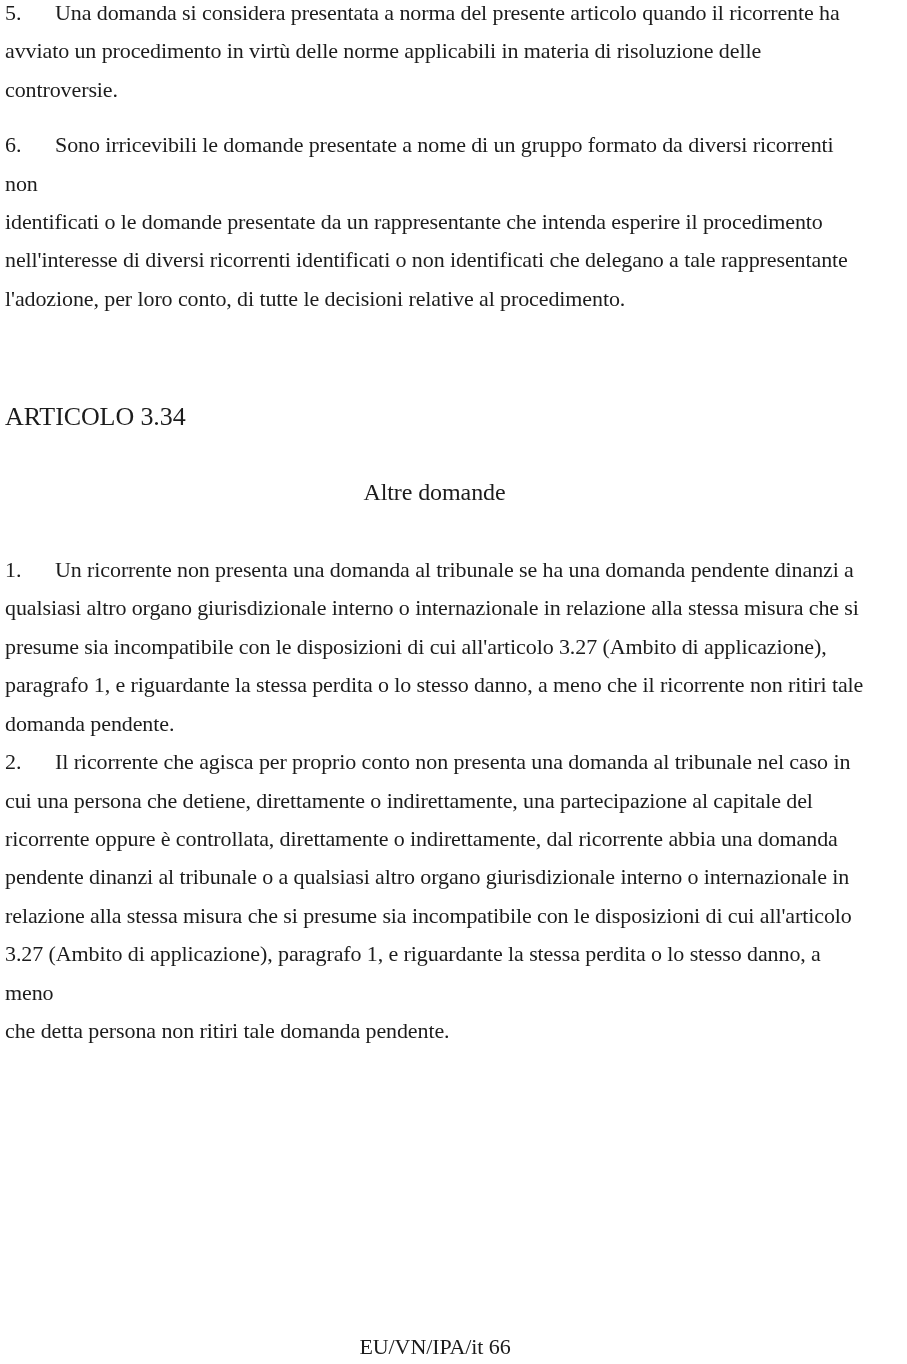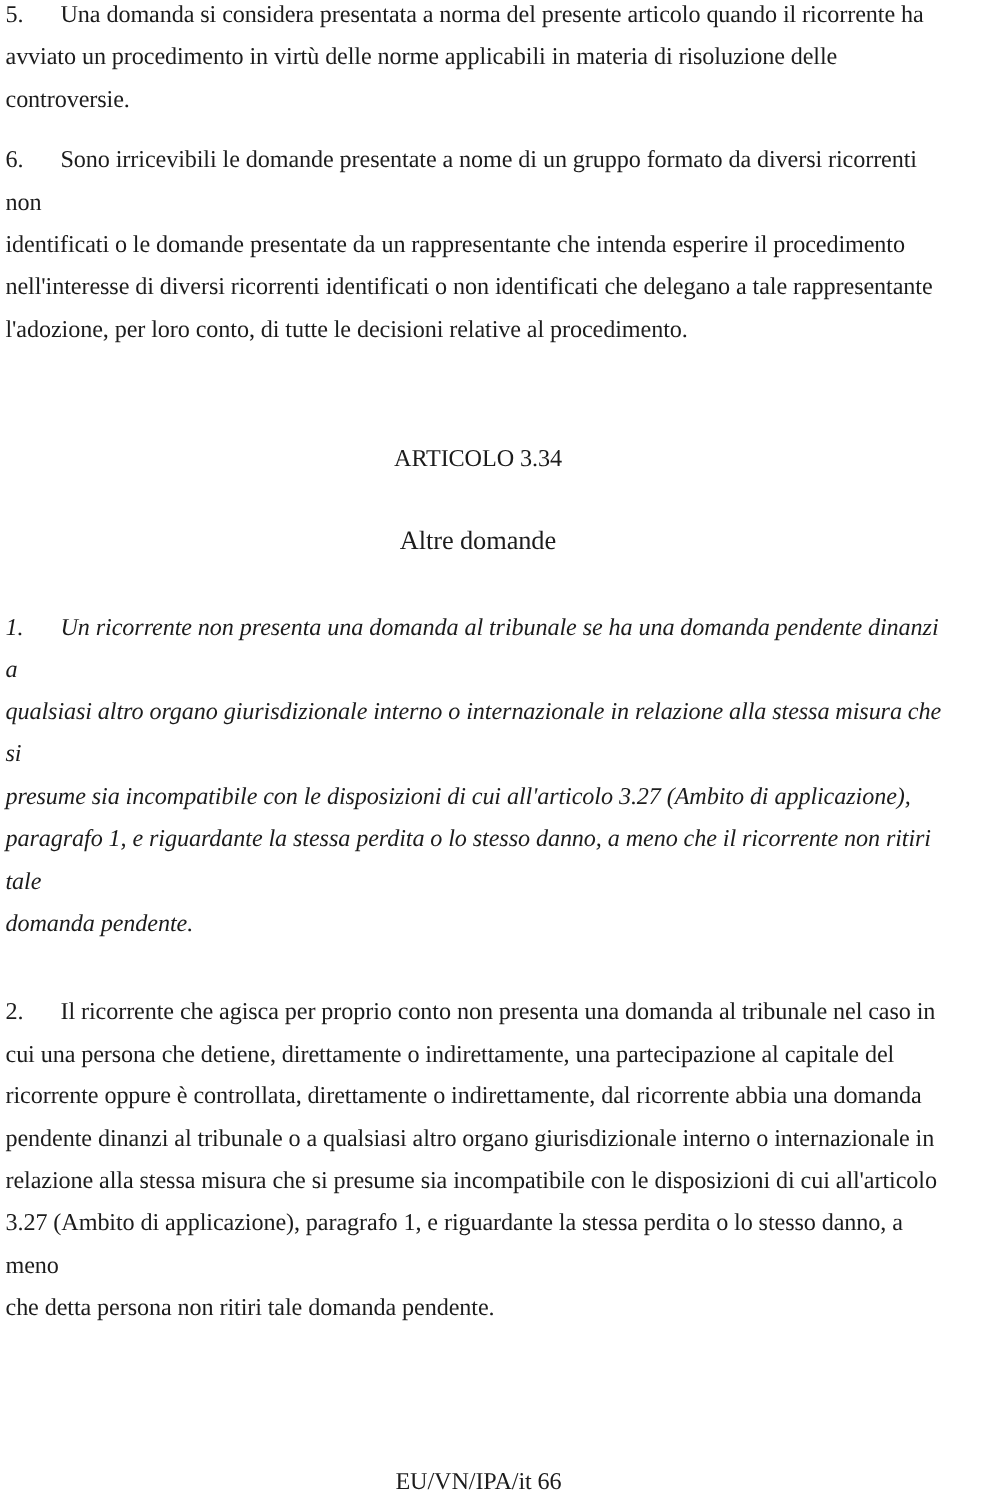--- a/index.html
+++ b/index.html
@@ -29,34 +29,34 @@
   }
   .pnum {
     display: inline-block;
     width: 50px;
     white-space: nowrap;
   }
   .para-5 { margin-top: -6px; }
   .para-6 { margin-top: 17px; }
   .article-heading {
     margin: 80px 0 0 0;
-    text-align: center;
+    text-align: left;
     font-weight: normal;
-    font-size: 22px;
+    font-size: 26px;
     line-height: 38.4px;
   }
   .article-subtitle {
     margin: 36px 0 0 0;
     text-align: center;
     font-weight: normal;
     font-size: 24px;
     line-height: 38.4px;
   }
-  .para-1 { margin-top: 40px; font-style: italic; }
-  .para-2 { margin-top: 42px; }
+  .para-1 { margin-top: 40px; }
+  .para-2 { }
   .footer {
     position: absolute;
     top: 1328px;
     left: 0;
     right: 0;
     text-align: center;
   }
 </style>
 </head>
 <body>

